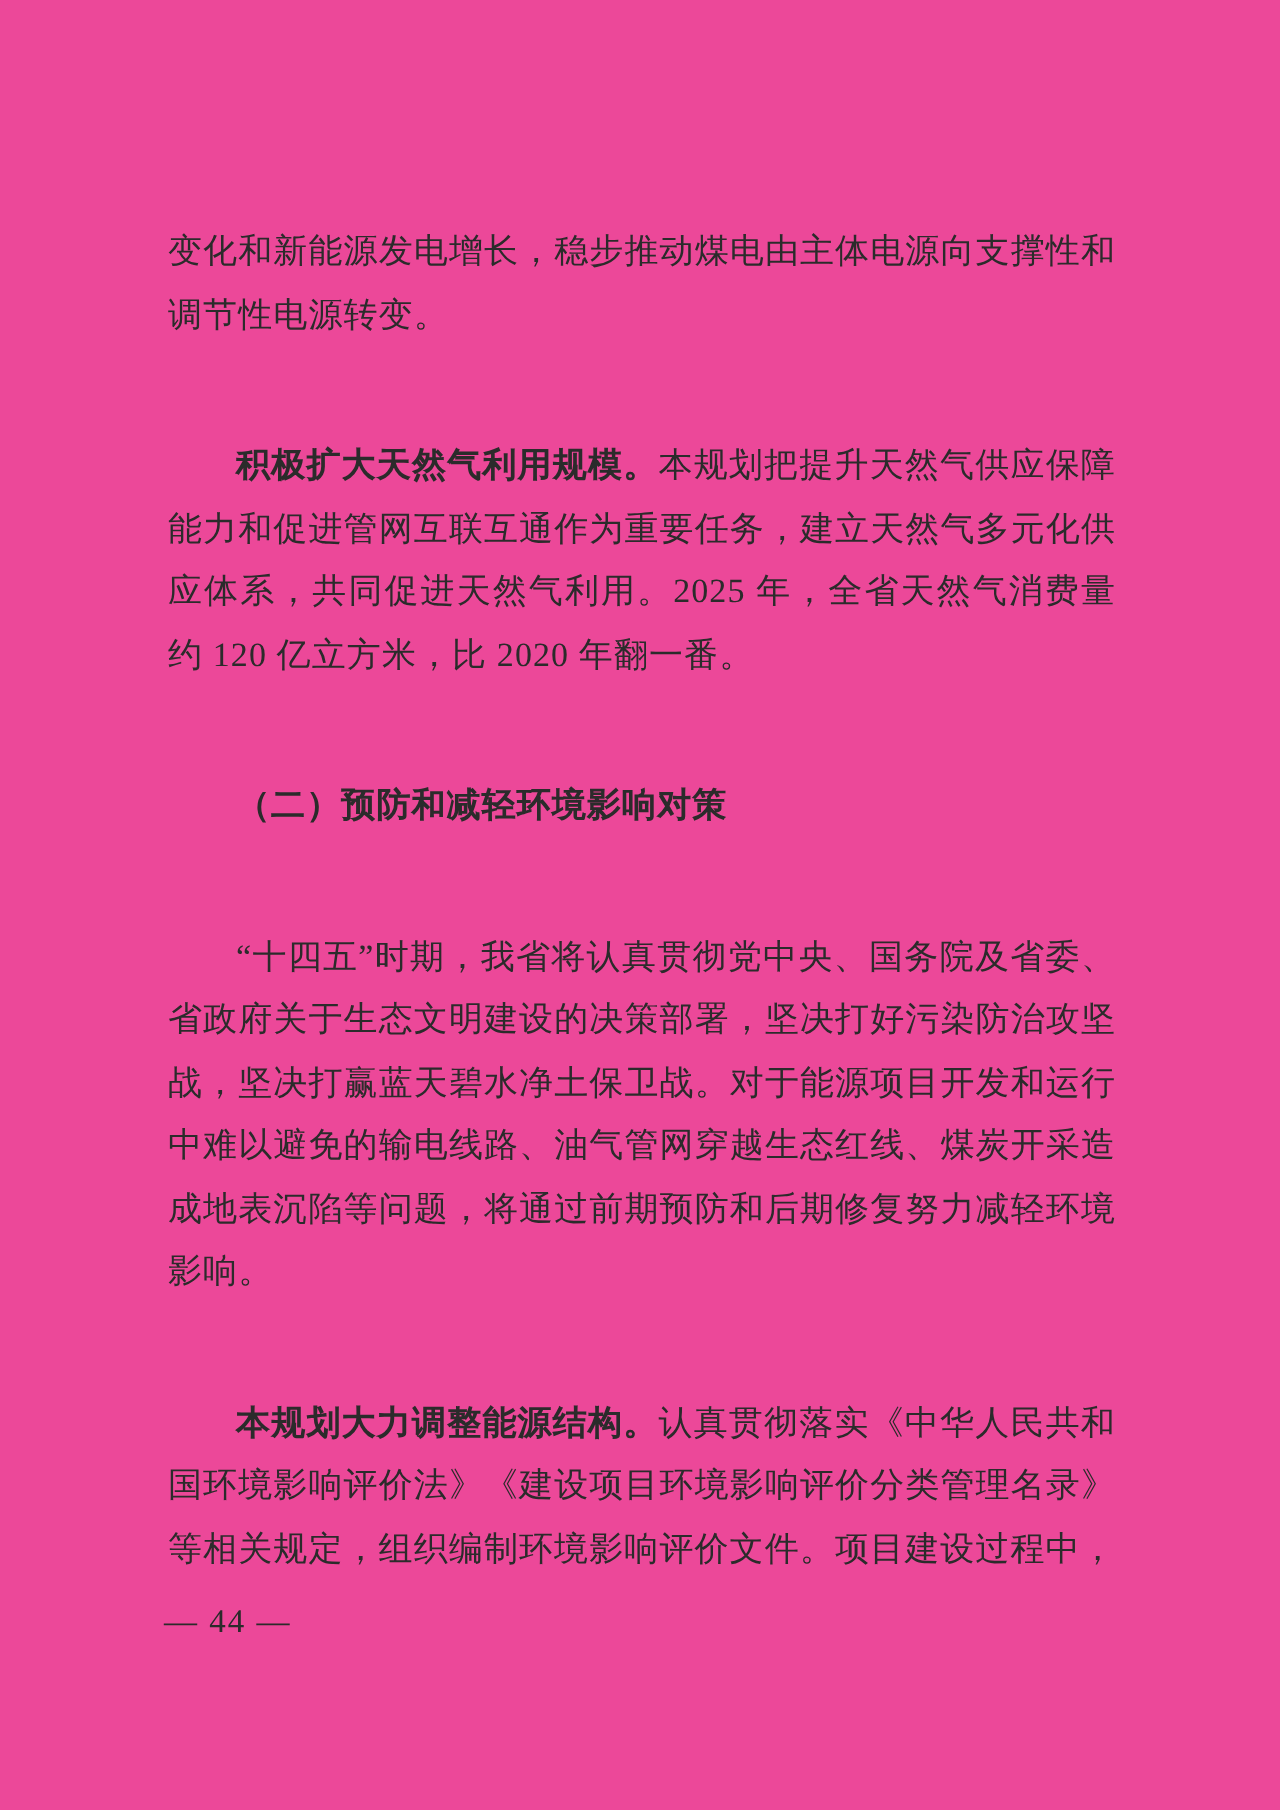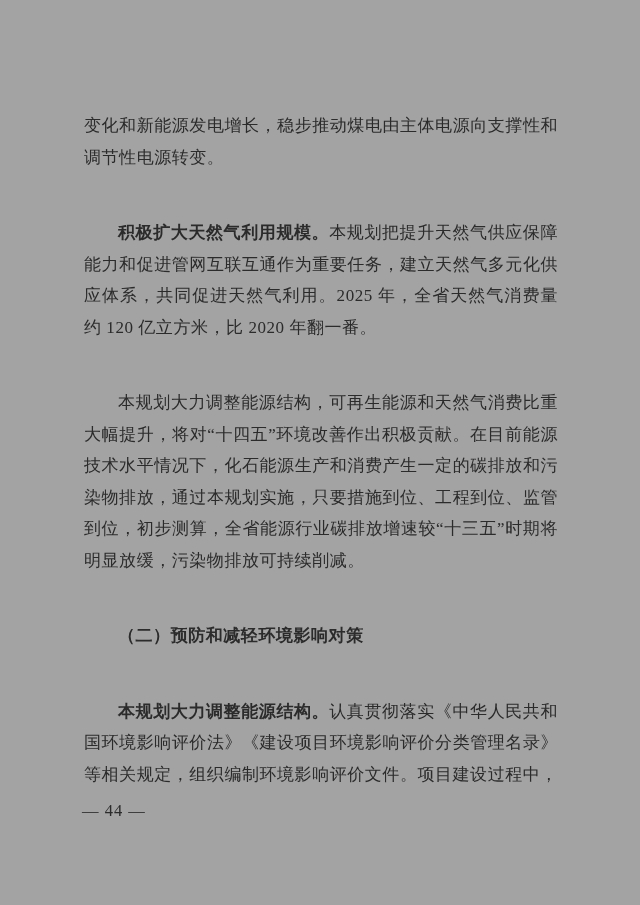--- a/index.html
+++ b/index.html
@@ -7,21 +7,21 @@
     width: 640px;
     height: 905px;
     background: #fefefe;
     overflow: hidden;
     font-family: "Liberation Serif", "DejaVu Serif", serif;
   }
   .doc-page {
     position: relative;
     width: 640px;
     height: 905px;
-    background: #a3a3a3;
+    background: #ec4899;
   }
   .text-block {
     position: absolute;
     left: 84px;
     top: 110px;
     width: 474px;
     font-size: 17px;
     line-height: 31.5px;
     letter-spacing: 0.55px;
     color: #2b2b2b;
@@ -43,24 +43,24 @@
 </head>
 <body>
 
 <div class="doc-page">
   <div class="text-block">
 
     <p class="para"><b class="lead"></b><span>变化和新能源发电增长，稳步推动煤电由主体电源向支撑性和调节性电源转变。</span></p>
 
     <p class="para indent"><b class="lead">积极扩大天然气利用规模。</b><span>本规划把提升天然气供应保障能力和促进管网互联互通作为重要任务，建立天然气多元化供应体系，共同促进天然气利用。2025 年，全省天然气消费量约 120 亿立方米，比 2020 年翻一番。</span></p>
 
-    <p class="para indent"><b class="lead"></b><span>本规划大力调整能源结构，可再生能源和天然气消费比重大幅提升，将对“十四五”环境改善作出积极贡献。在目前能源技术水平情况下，化石能源生产和消费产生一定的碳排放和污染物排放，通过本规划实施，只要措施到位、工程到位、监管到位，初步测算，全省能源行业碳排放增速较“十三五”时期将明显放缓，污染物排放可持续削减。</span></p>
 
     <p class="para indent"><b class="lead">（二）预防和减轻环境影响对策</b><span></span></p>
 
+    <p class="para indent"><b class="lead"></b><span>“十四五”时期，我省将认真贯彻党中央、国务院及省委、省政府关于生态文明建设的决策部署，坚决打好污染防治攻坚战，坚决打赢蓝天碧水净土保卫战。对于能源项目开发和运行中难以避免的输电线路、油气管网穿越生态红线、煤炭开采造成地表沉陷等问题，将通过前期预防和后期修复努力减轻环境影响。</span></p>
 
     <p class="para indent"><b class="lead">本规划大力调整能源结构。</b><span>认真贯彻落实《中华人民共和国环境影响评价法》《建设项目环境影响评价分类管理名录》等相关规定，组织编制环境影响评价文件。项目建设过程中，</span></p>
 
   </div>
 
   <div class="page-footer">
     <span>— 44 —</span>
   </div>
 </div>
 

